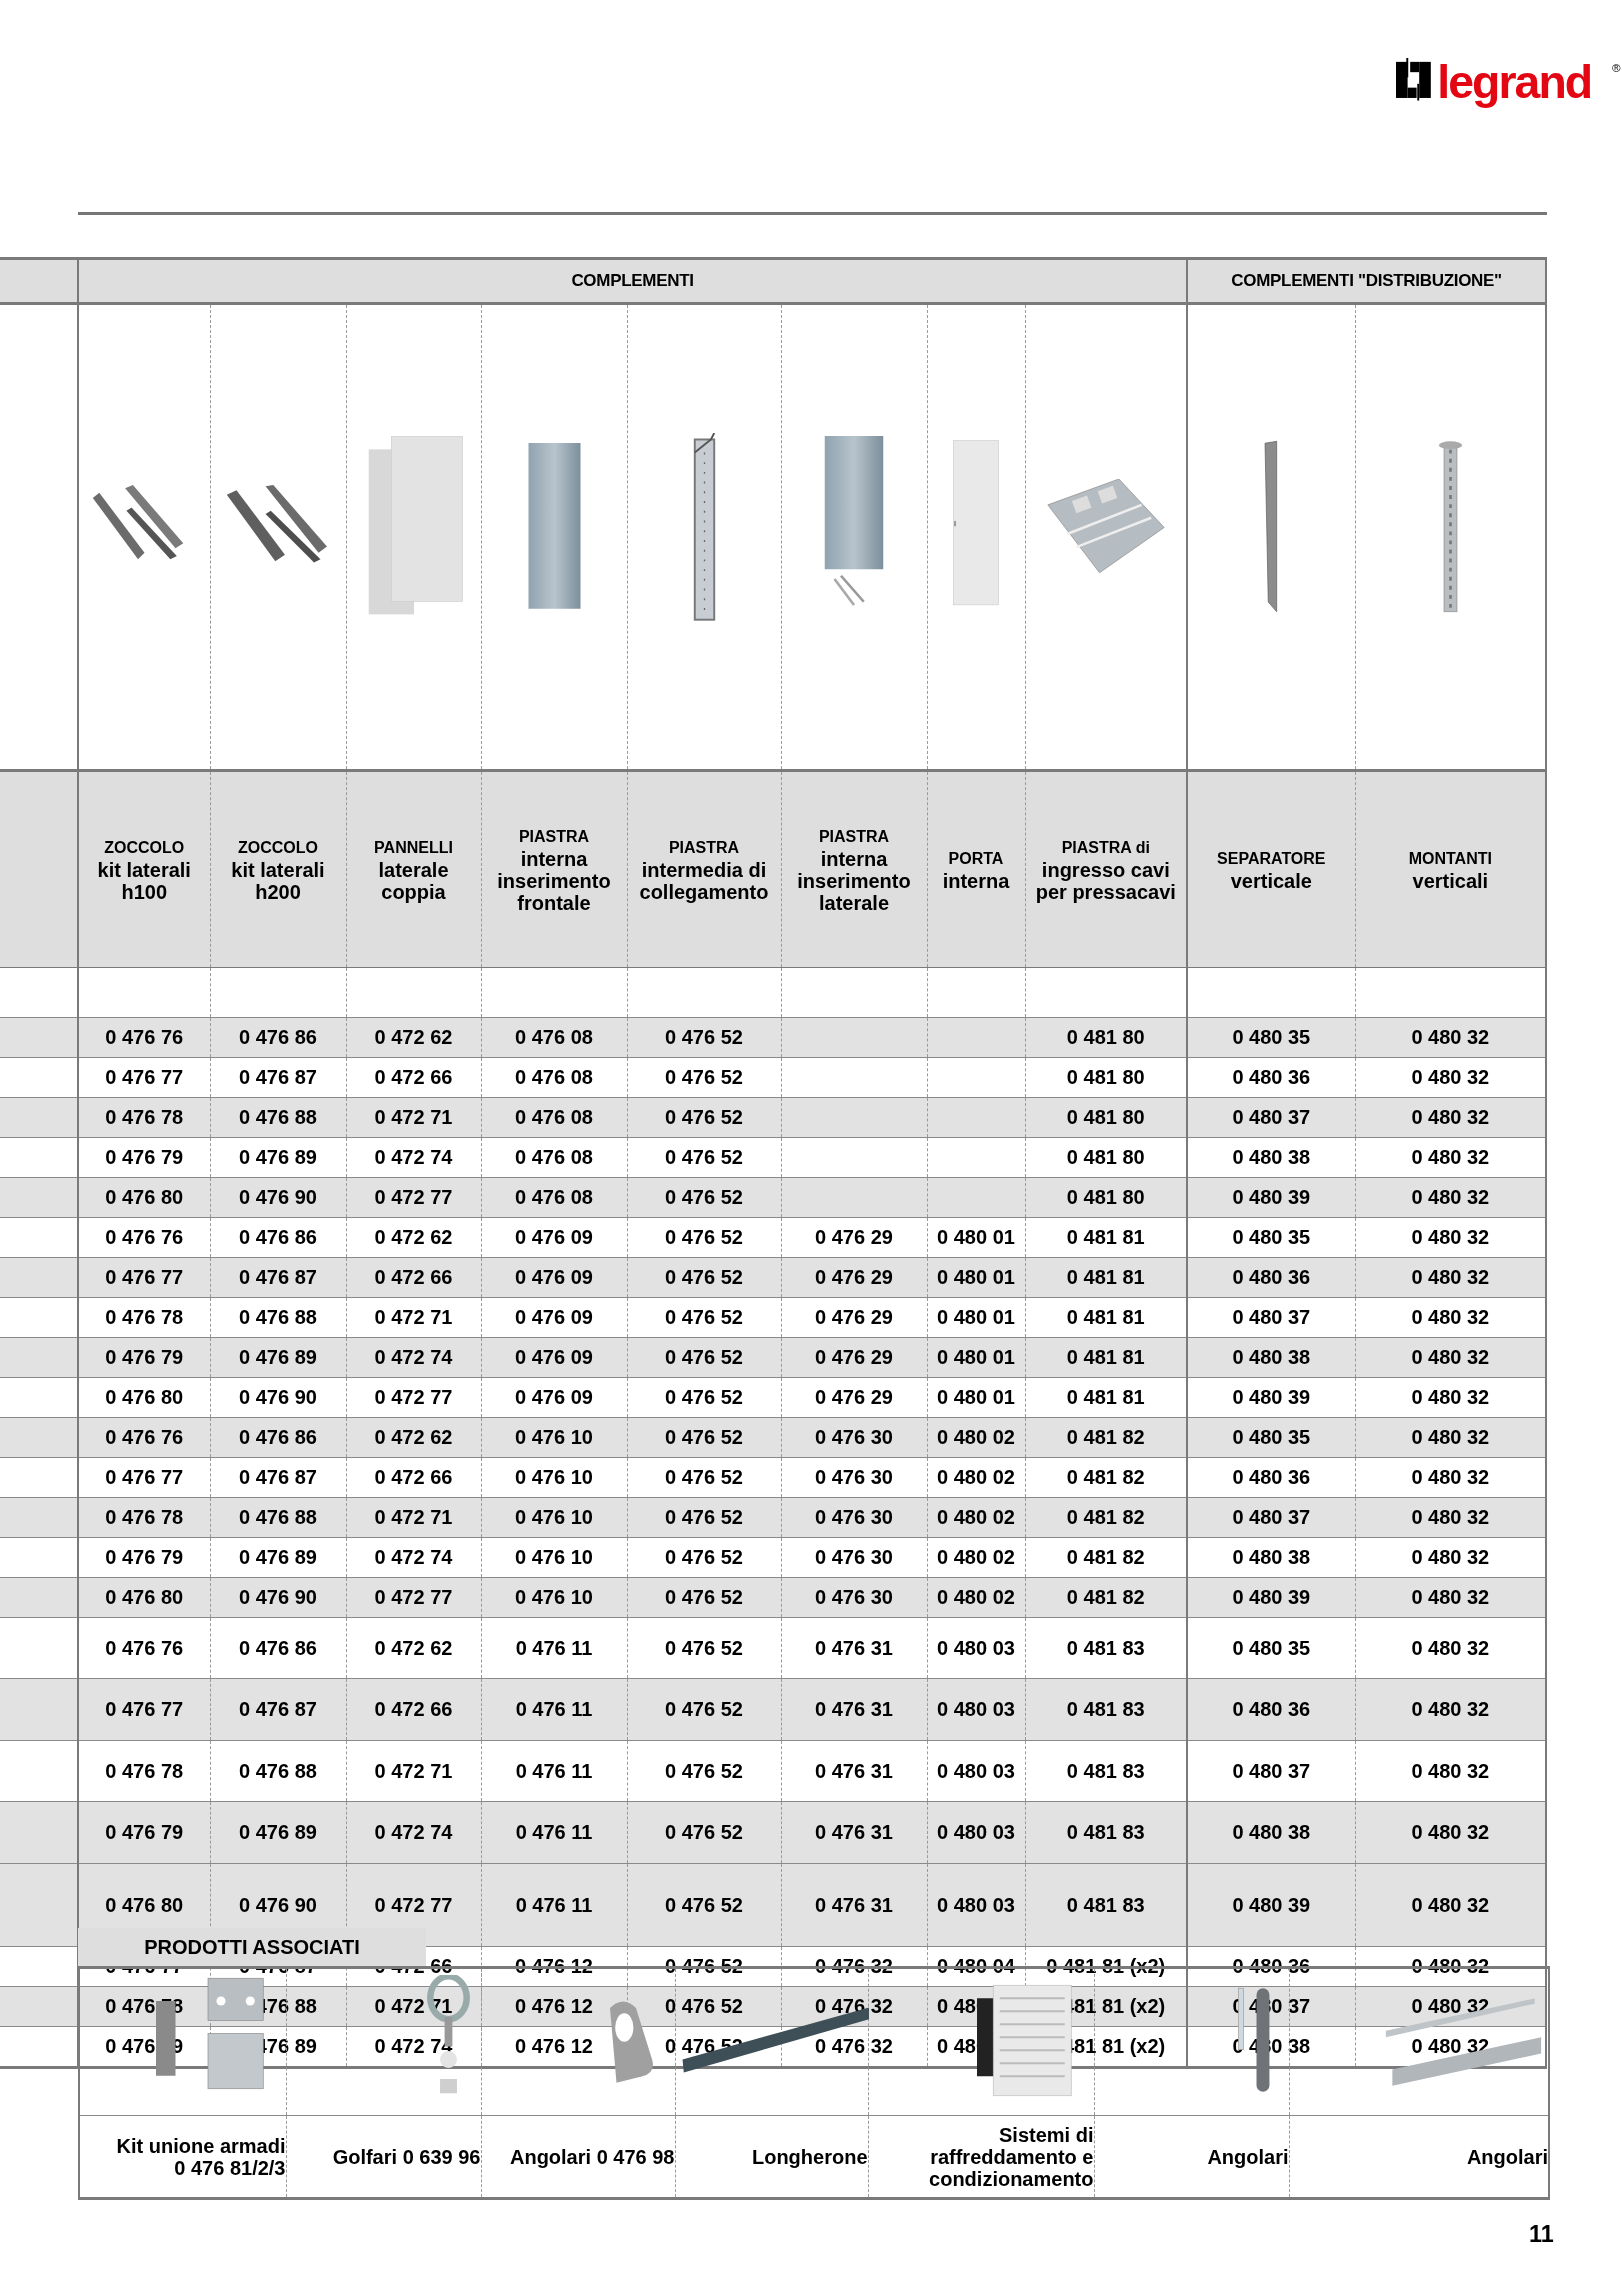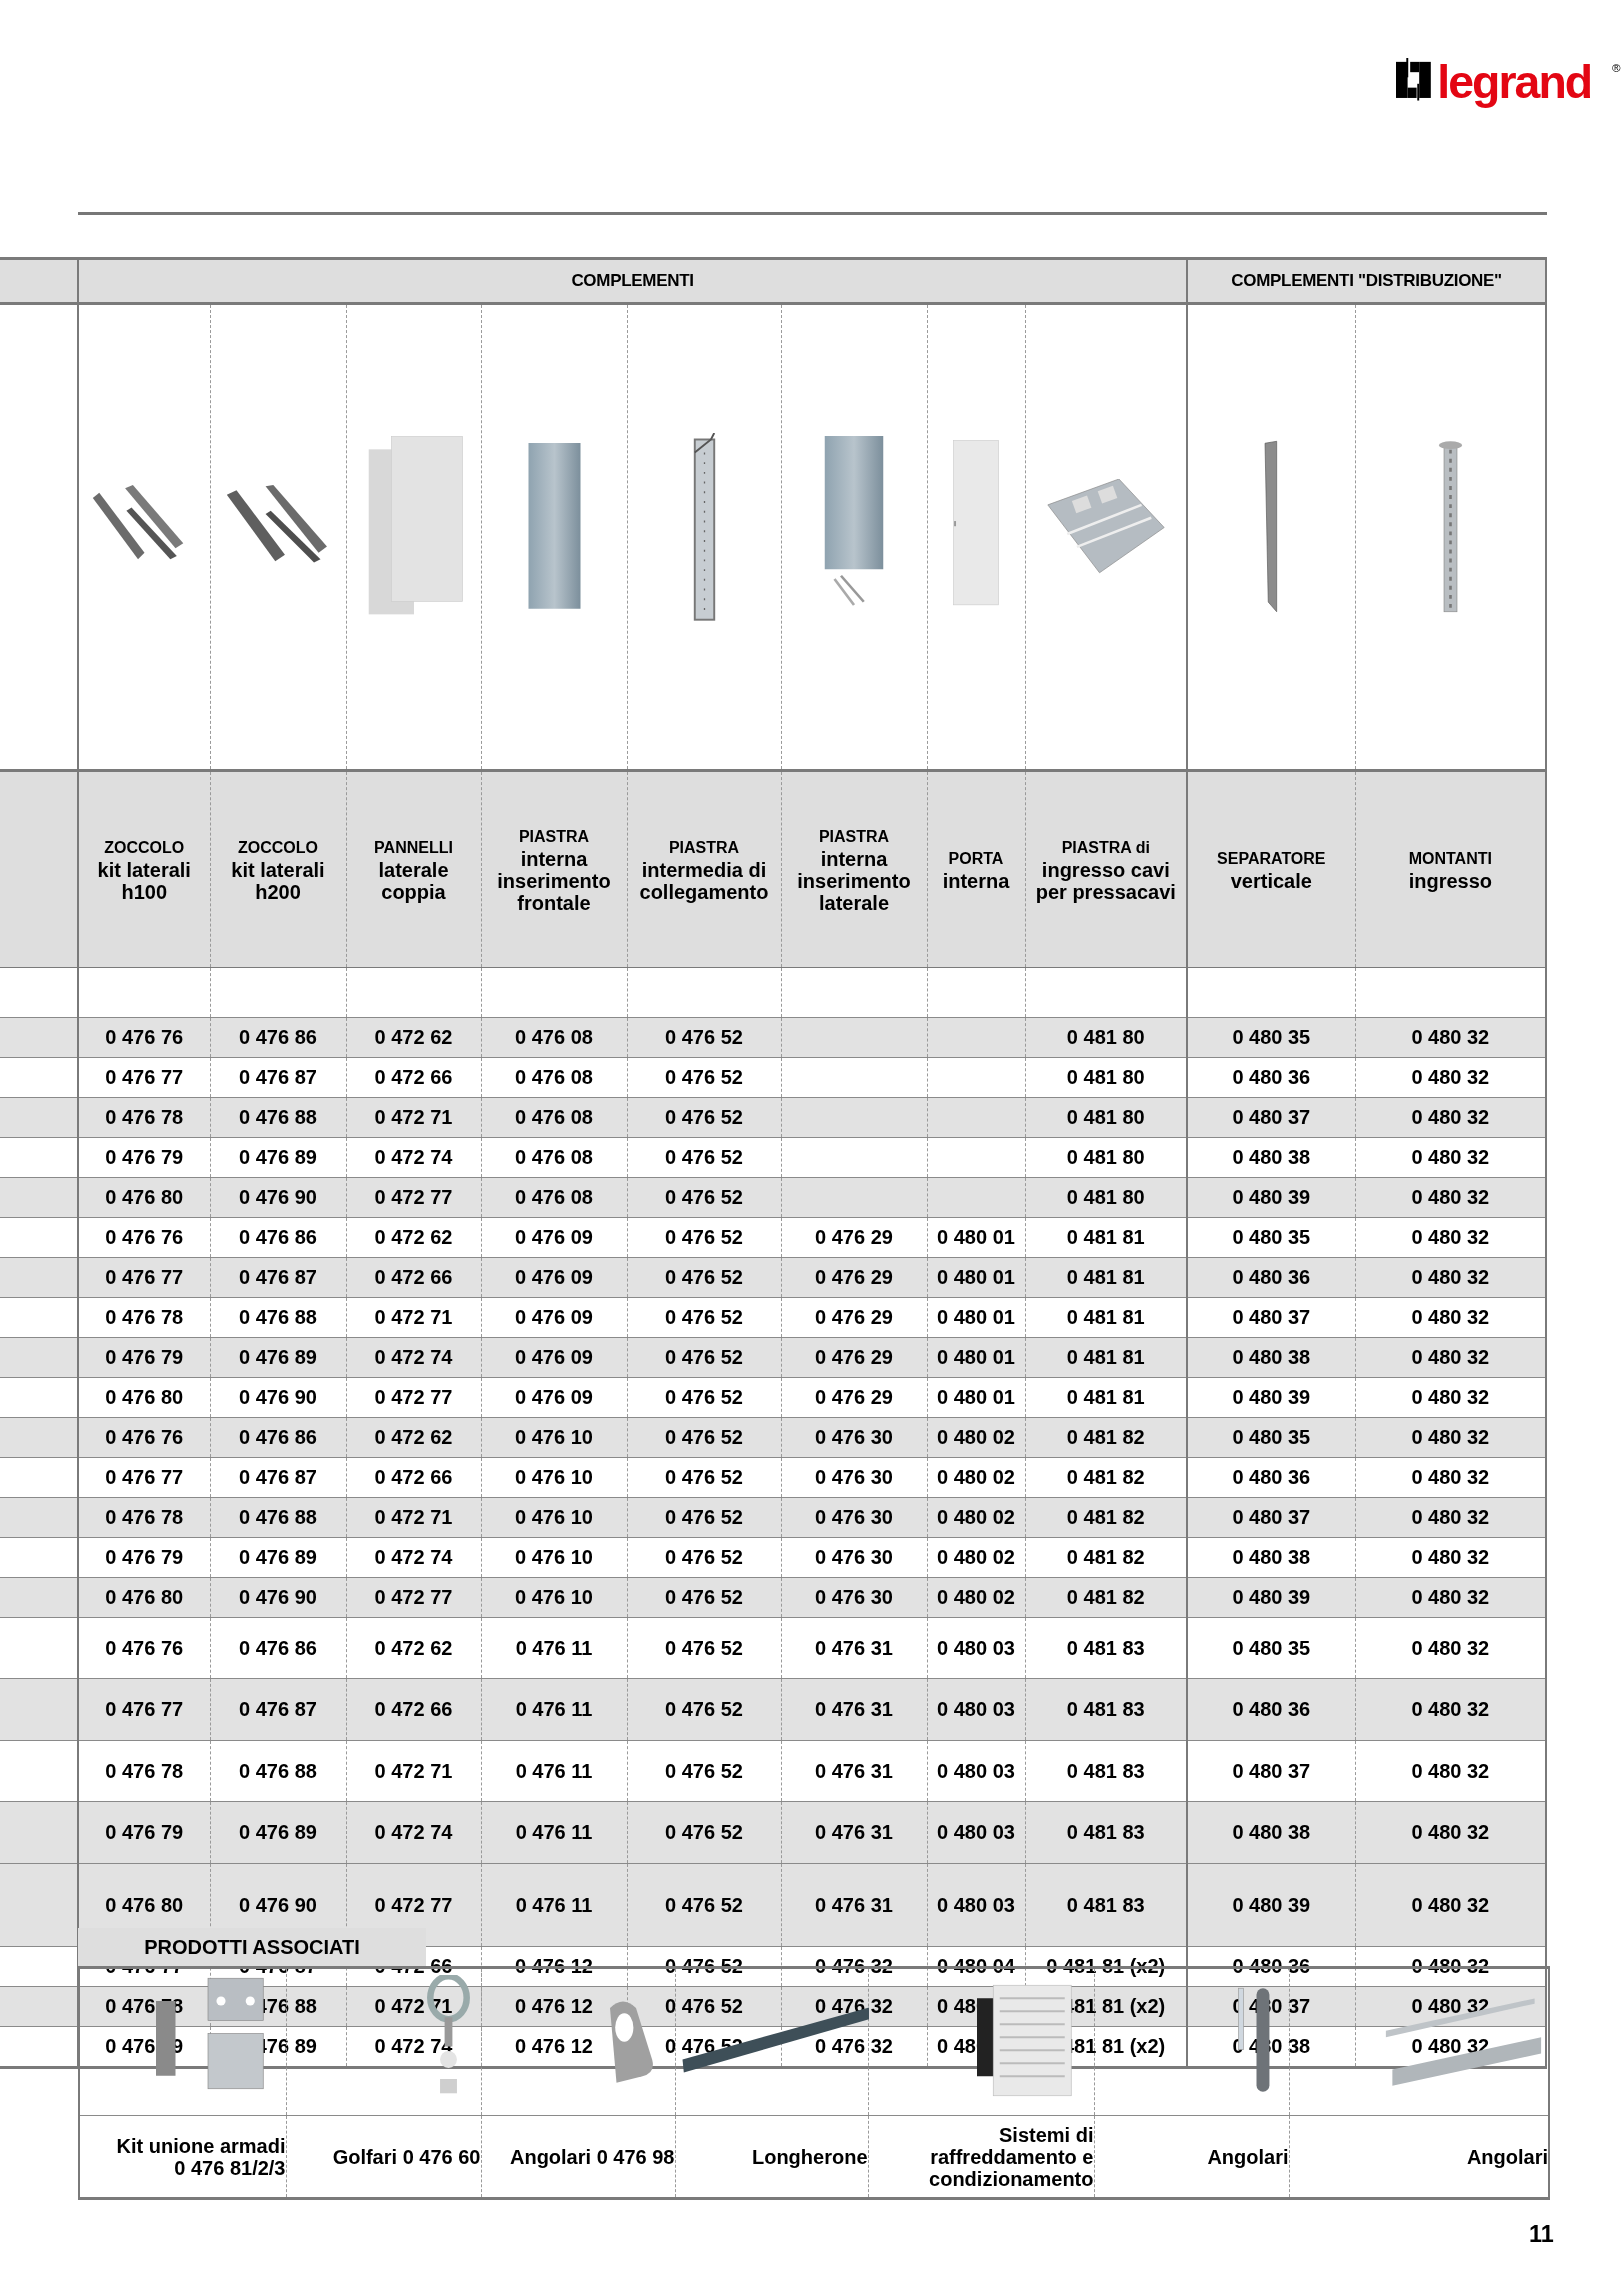--- a/index.html
+++ b/index.html
@@ -201,21 +201,21 @@
           <span class="lbl-title">PIASTRA di</span>
           <span class="lbl-sub">ingresso cavi</span>
           <span class="lbl-sub">per pressacavi</span>
         </td>
     <td class="vsolid">
           <span class="lbl-title">SEPARATORE</span>
           <span class="lbl-sub">verticale</span>
         </td>
     <td class="vdot rborder">
           <span class="lbl-title">MONTANTI</span>
-          <span class="lbl-sub">ingresso</span>
+          <span class="lbl-sub">verticali</span>
         </td>
   </tr>
 
   <tr class="emptyrow">
     <td></td>
     <td class="vsolid"></td>
         <td class="vdot"></td>
         <td class="vdot"></td>
         <td class="vdot"></td>
         <td class="vdot"></td>
@@ -595,21 +595,21 @@
     <td class="vdot rb">
       <svg width="169" height="97" viewBox="0 0 260 150">
             <polygon points="10,60 240,10 240,18 10,70" fill="#bfc4c8"></polygon>
             <polygon points="20,120 250,70 250,95 20,145" fill="#b0b6ba"></polygon>
           </svg>
     </td>
   </tr>
   <tr class="brow">
     <td class="lb" style="white-space:pre-line">Kit unione armadi
 0 476 81/2/3</td>
-    <td class="vdot">Golfari 0 476 60</td>
+    <td class="vdot">Golfari 0 639 96</td>
     <td class="vdot">Angolari 0 476 98</td>
     <td class="vdot">Longherone</td>
     <td class="vdot" style="white-space:pre-line">Sistemi di
 raffreddamento e
 condizionamento</td>
     <td class="vdot">Angolari</td>
     <td class="vdot rb">Angolari</td>
   </tr>
 </tbody>
   </table>

